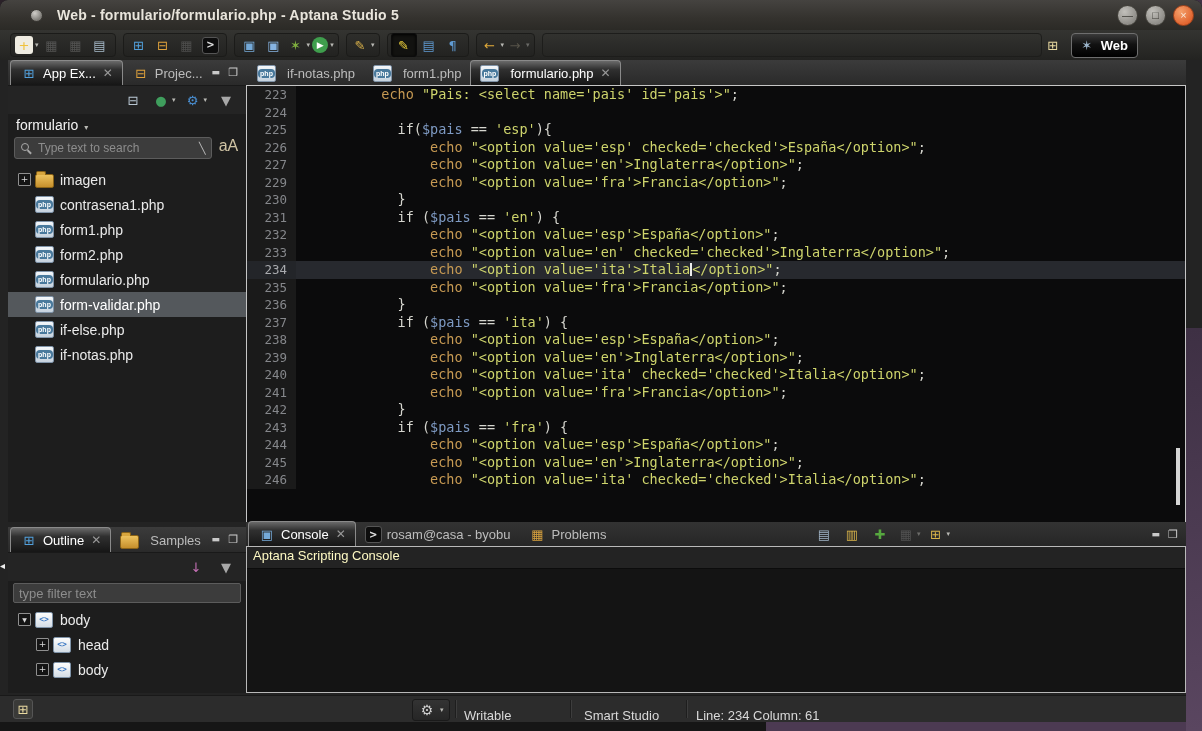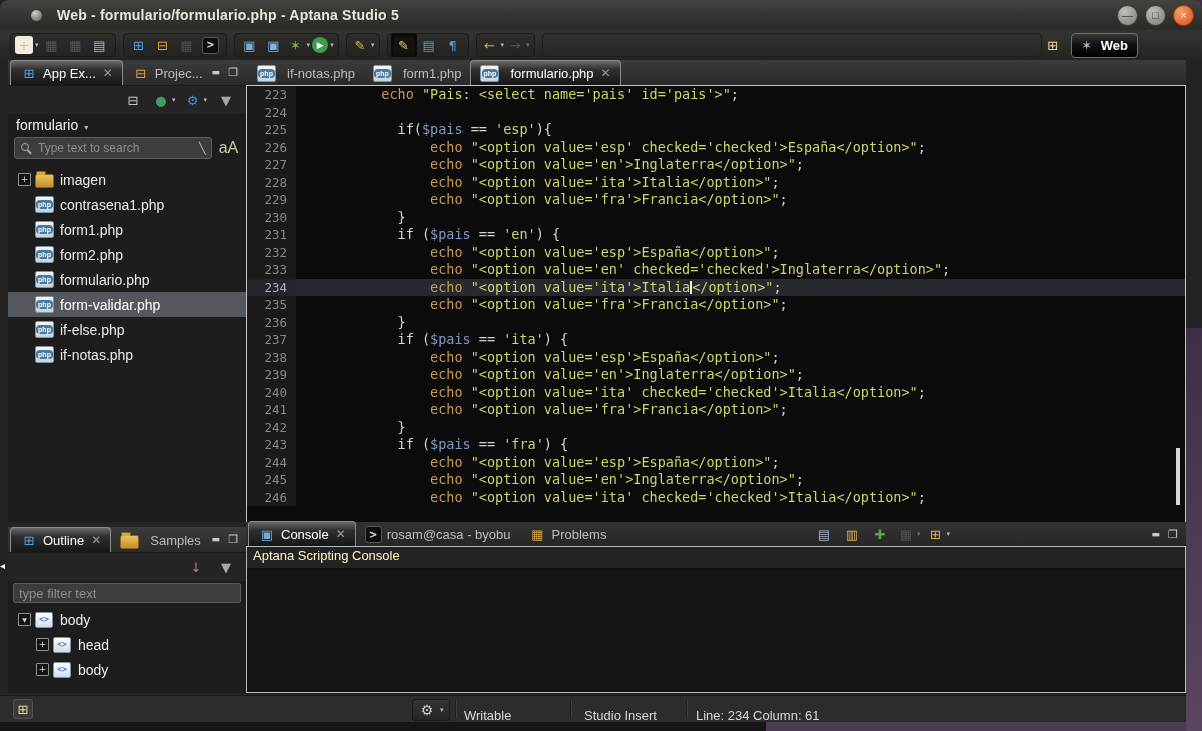--- a/index.html
+++ b/index.html
@@ -51,21 +51,21 @@
   .tclose{font-size:12px;color:#9a9a9a;margin-left:2px}
   .panel-ctl{margin-left:auto;display:flex;align-items:center;gap:8px;padding-right:8px;align-self:center}
   .pc{color:#c9c9c9;font-size:9px;line-height:1;font-family:"DejaVu Sans",sans-serif}
   .pc.max{font-size:11px}
 
   
   #app-explorer{left:8px;top:60px;width:238px;height:462px;display:flex;flex-direction:column}
   .view-toolbar{display:flex;justify-content:flex-end;align-items:center;gap:6px;padding:3px 8px;background:#242424}
   #project-row{padding:3px 8px 1px;color:#f2f2f2;font-size:14px}
   #project-row .dd{font-size:8px}
-  #search-row{display:flex;align-items:center;gap:5px;padding:3px 6px 4px}
+  #search-row{display:flex;align-items:flex-start;gap:5px;padding:3px 6px 4px}
   #search-box{flex:1;display:flex;align-items:center;background:#3c3c3c;border:1px solid #5c5c5c;
     border-radius:3px;height:20px;padding:0 5px;gap:4px}
   #search-box input{flex:1;min-width:0;background:transparent;border:0;outline:none;color:#ddd;font-size:12px;font-family:"Liberation Sans",sans-serif}
   #search-box input::placeholder{color:#8d8d8d}
   .mag{position:relative;width:12px;height:12px;flex:none}
   .mag::before{content:"";position:absolute;width:6px;height:6px;border:1.5px solid #a8a8a8;border-radius:50%;left:1px;top:1px}
   .mag::after{content:"";position:absolute;width:5px;height:1.5px;background:#a8a8a8;transform:rotate(45deg);left:7px;top:9px}
   .broom{color:#b9b9b9;font-size:11px;font-family:"DejaVu Sans",sans-serif}
   .srch-opt{color:#cfc3a4;font-size:16px;padding:0 2px}
   #ax-tree{flex:1;overflow:hidden;padding-top:4px}
@@ -377,24 +377,20 @@
           </div>
           <div class="code-line">
             <span class="gutter">226</span>
             <span class="codetxt"><span class="tk-p">                </span><span class="tk-k">echo</span><span class="tk-p"> </span><span class="tk-s">"&lt;option value='esp' checked='checked'&gt;España&lt;/option&gt;"</span><span class="tk-p">;</span></span>
           </div>
           <div class="code-line">
             <span class="gutter">227</span>
             <span class="codetxt"><span class="tk-p">                </span><span class="tk-k">echo</span><span class="tk-p"> </span><span class="tk-s">"&lt;option value='en'&gt;Inglaterra&lt;/option&gt;"</span><span class="tk-p">;</span></span>
           </div>
           <div class="code-line">
-            <span class="gutter">228</span>
-            <span class="codetxt"><span class="tk-p">                </span><span class="tk-k">echo</span><span class="tk-p"> </span><span class="tk-s">"&lt;option value='ita'&gt;Italia&lt;/option&gt;"</span><span class="tk-p">;</span></span>
-          </div>
-          <div class="code-line">
             <span class="gutter">229</span>
             <span class="codetxt"><span class="tk-p">                </span><span class="tk-k">echo</span><span class="tk-p"> </span><span class="tk-s">"&lt;option value='fra'&gt;Francia&lt;/option&gt;"</span><span class="tk-p">;</span></span>
           </div>
           <div class="code-line">
             <span class="gutter">230</span>
             <span class="codetxt"><span class="tk-p">            }</span></span>
           </div>
           <div class="code-line">
             <span class="gutter">231</span>
             <span class="codetxt"><span class="tk-p">            if (</span><span class="tk-v">$pais</span><span class="tk-p"> == </span><span class="tk-s">'en'</span><span class="tk-p">) {</span></span>
@@ -564,21 +560,21 @@
     <span id="fastview-btn">
       <span class="ticon" id="fastview-icon" style="color: rgb(232, 217, 160); background: rgb(58, 58, 56); border: 1px solid rgb(85, 85, 85);">⊞</span>
     </span>
     <span id="status-gear">
       <span class="ticon" id="status-gear-icon" style="color: rgb(207, 207, 207); font-size: 14px;">⚙</span>
       <span class="dd">▾</span>
     </span>
     <span class="sb-sep" id="sep1"></span>
     <span class="sb-item" id="sb-writable">Writable</span>
     <span class="sb-sep" id="sep2"></span>
-    <span class="sb-item" id="sb-insert">Studio Insert</span>
+    <span class="sb-item" id="sb-insert">Smart Studio</span>
     <span class="sb-sep" id="sep3"></span>
     <span class="sb-item" id="sb-pos">Line: 234 Column: 61</span>
   </div>
 
   <div id="bottom-strip"></div>
 </div>
 
 <div id="wall-right"></div>
 <div id="wall-bottom"></div>
 <div id="edge-arrow">◂</div>

